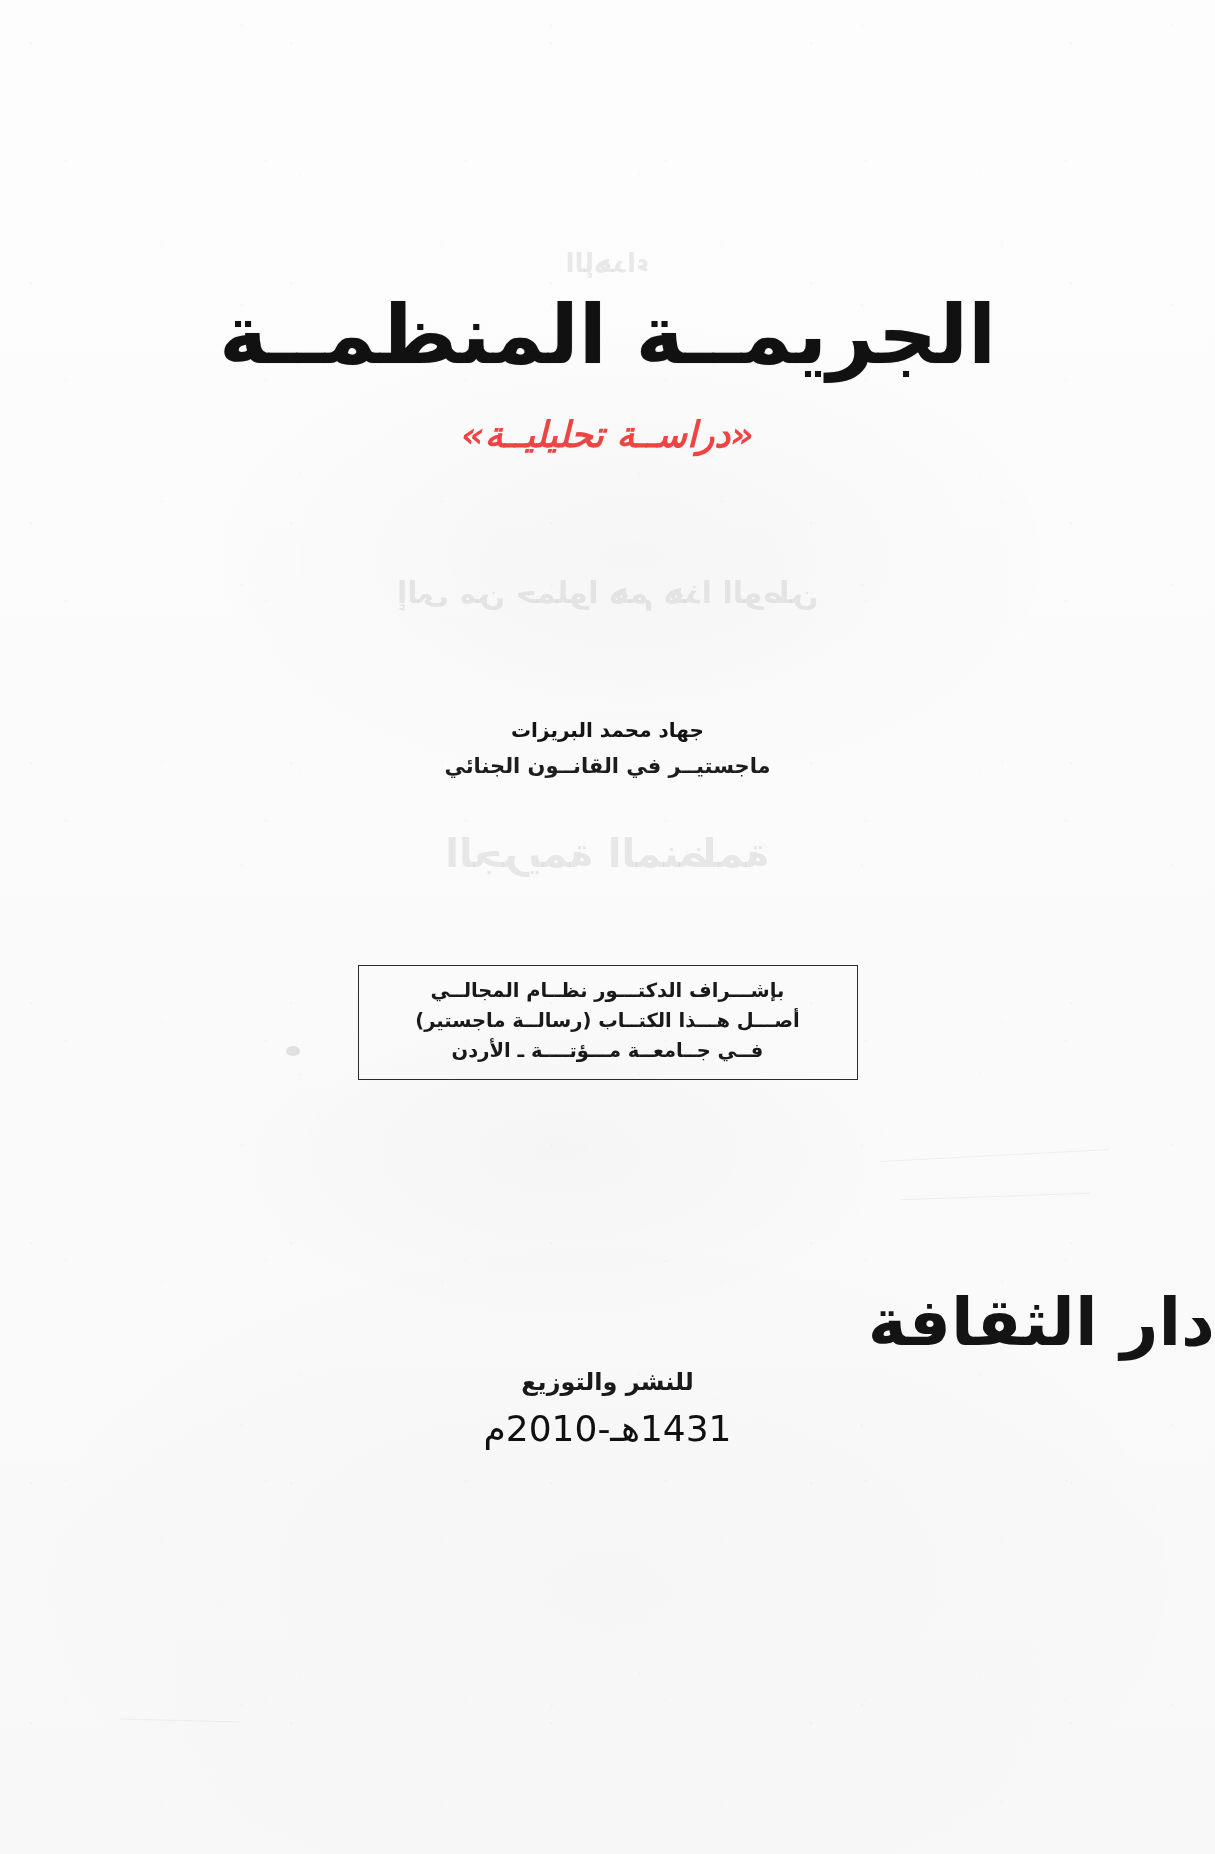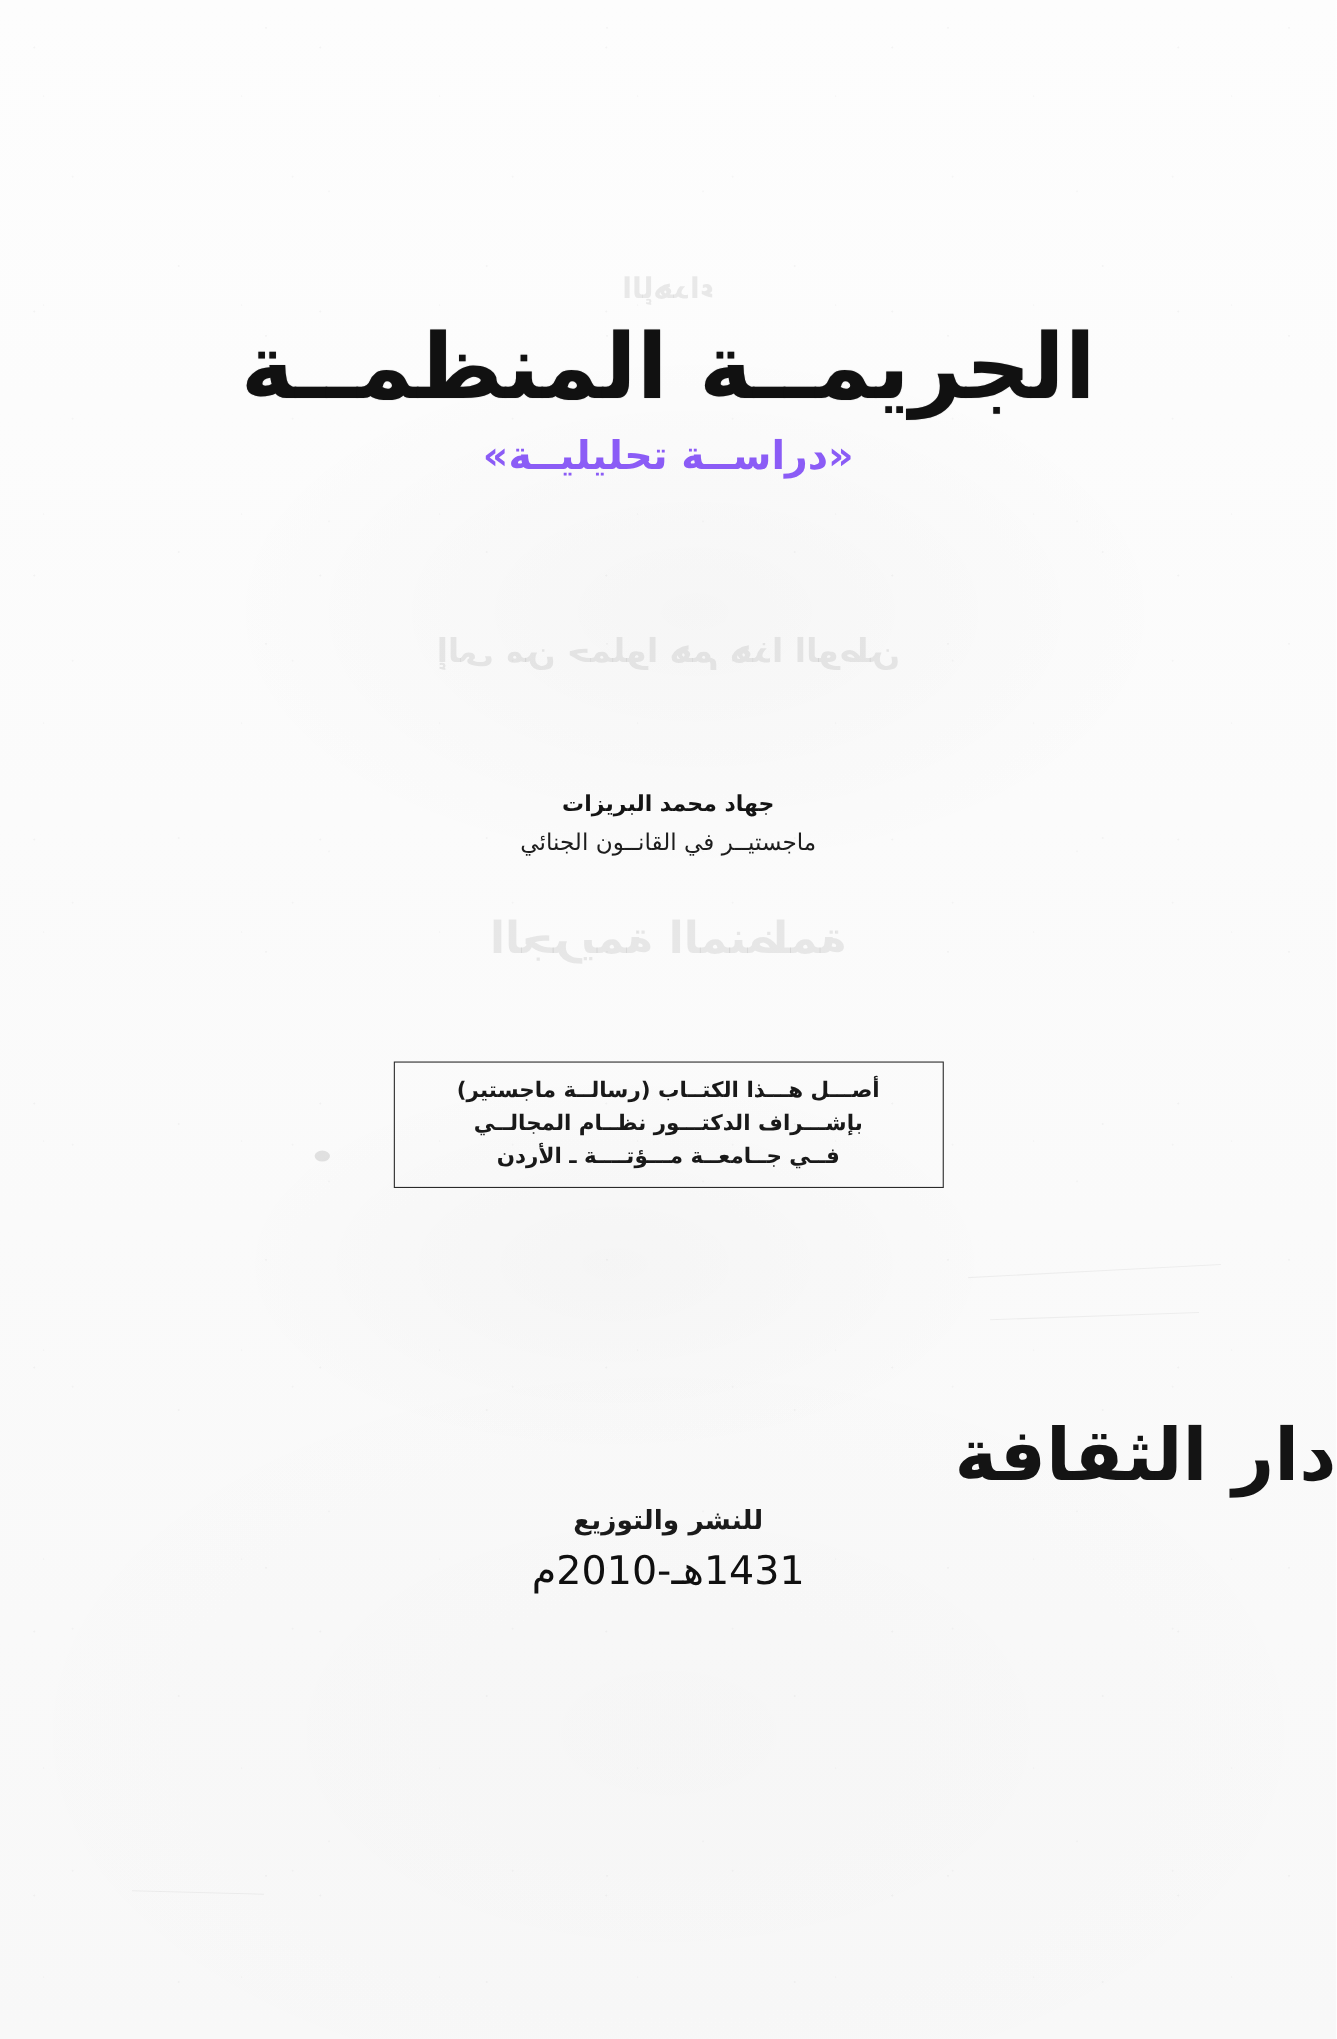--- a/index.html
+++ b/index.html
@@ -75,44 +75,45 @@
   }
   .book-title {
     font-size: 82px;
     font-weight: bold;
     line-height: 1.05;
     letter-spacing: -1px;
     color: #111;
     text-shadow: 0 0 1px rgba(0,0,0,0.35);
   }
   .book-subtitle {
-    margin-top: 16px;
+    margin-top: 36px;
     font-size: 36px;
     font-weight: bold;
-    color: #8b5cf6;
+    color: #ef4444;
     letter-spacing: 1px;
+    font-style: italic;
   }
 
   .author-block {
     position: absolute;
     top: 718px;
     left: 0;
     right: 0;
     text-align: center;
   }
   .author-name {
     font-size: 20px;
     font-weight: bold;
     color: #141414;
     letter-spacing: 0.5px;
   }
   .author-degree {
     margin-top: 12px;
     font-size: 21px;
-    font-weight: normal;
+    font-weight: bold;
     color: #1d1d1d;
   }
 
   .thesis-note {
     position: absolute;
     top: 965px;
     left: 50%;
     transform: translateX(-50%);
     width: 500px;
     border: 1.6px solid #2a2a2a;
@@ -184,22 +185,22 @@
     <div class="book-title">الجريمــة المنظمــة</div>
     <div class="book-subtitle">«دراســة تحليليــة»</div>
   </div>
 
   <div class="author-block">
     <div class="author-name">جهاد محمد البريزات</div>
     <div class="author-degree">ماجستيــر في القانــون الجنائي</div>
   </div>
 
   <div class="thesis-note">
+    <div class="line">بإشـــراف الدكتـــور نظــام المجالــي</div>
     <div class="line">أصـــل هـــذا الكتــاب (رسالــة ماجستير)</div>
-    <div class="line">بإشـــراف الدكتـــور نظــام المجالــي</div>
     <div class="line">فــي جــامعــة مـــؤتــــة ـ الأردن</div>
   </div>
 
   <div class="publisher-block">
     <div class="publisher-logo">دار الثقافة</div>
     <div class="publisher-sub">للنشر والتوزيع</div>
     <div class="publisher-year">1431هـ-2010م</div>
   </div>
 
   <div class="scratch scratch-a"></div>

